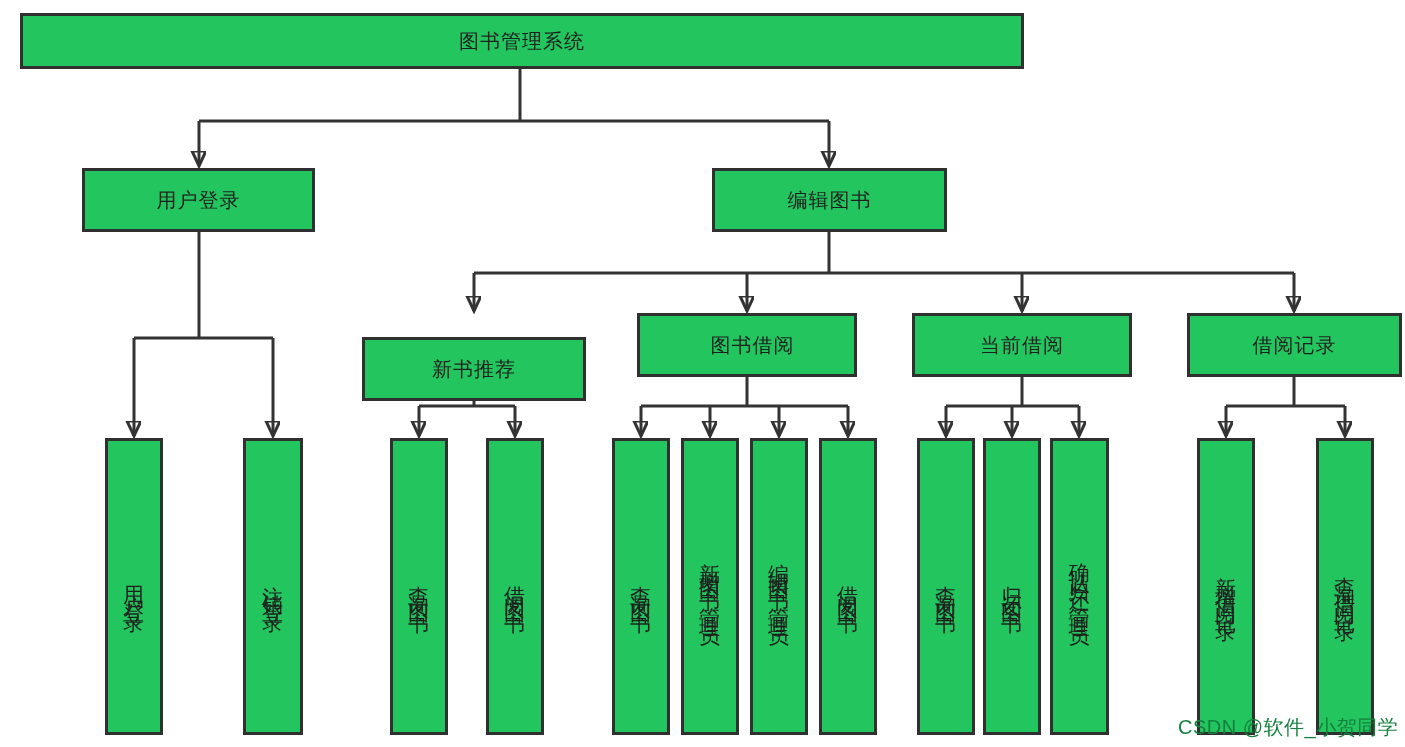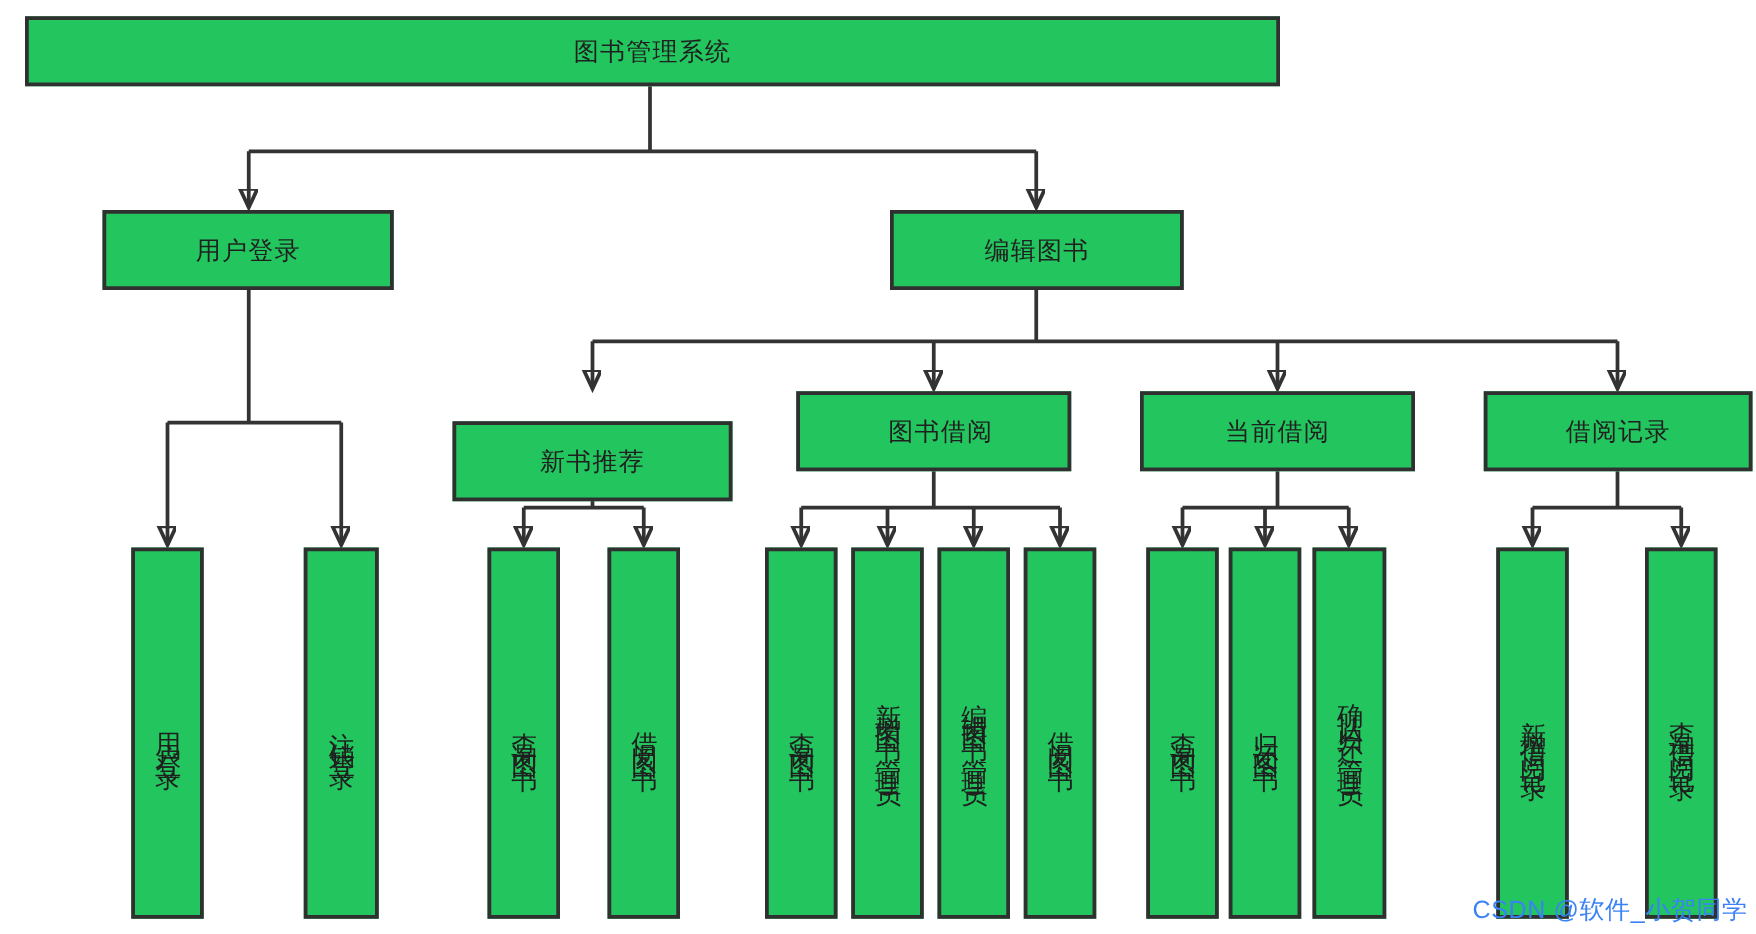--- a/index.html
+++ b/index.html
@@ -45,21 +45,21 @@
     letter-spacing:9px;
     white-space:nowrap;
   }
   .watermark{
     position:absolute;
     left:1178px;
     top:714px;
     z-index:2;
     font-size:20px;
     letter-spacing:0.5px;
-    color:#3b82f6;
+    color:#15803d;
     white-space:nowrap;
   }
 </style>
 </head>
 <body>
 
 <div class="canvas">
 
   <svg class="connectors" viewBox="0 0 1405 747" xmlns="http://www.w3.org/2000/svg">
     <defs>

